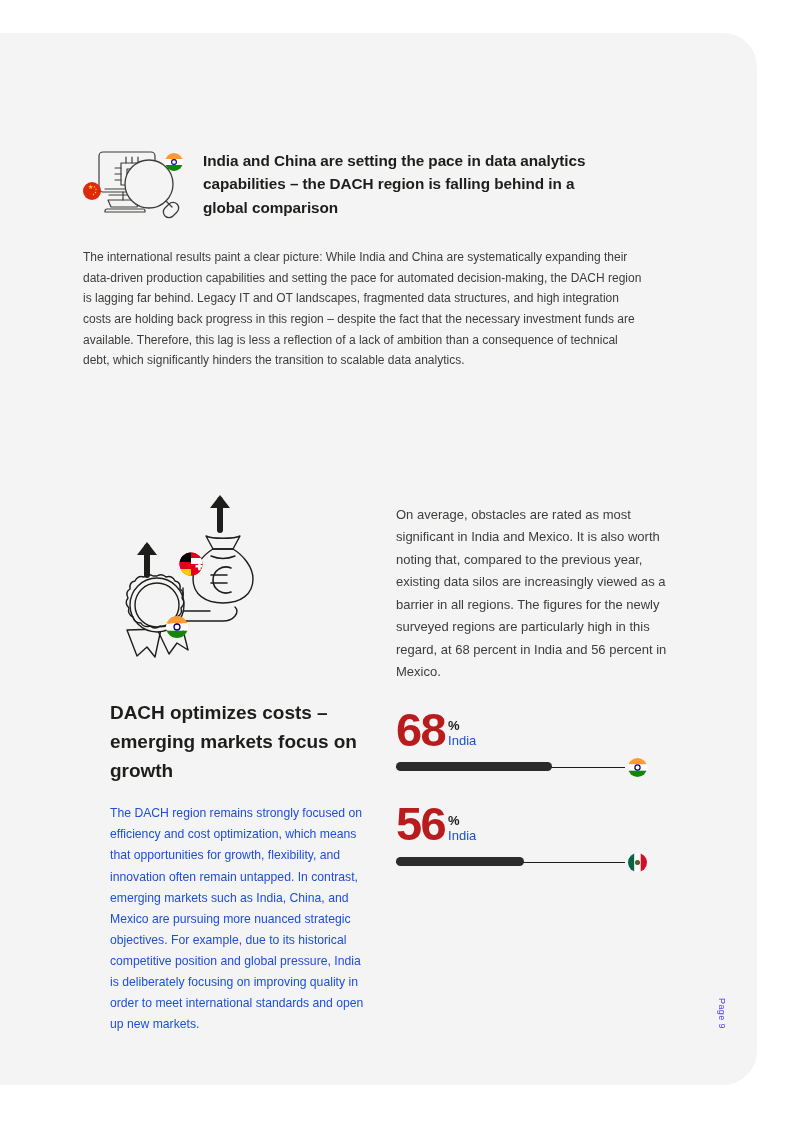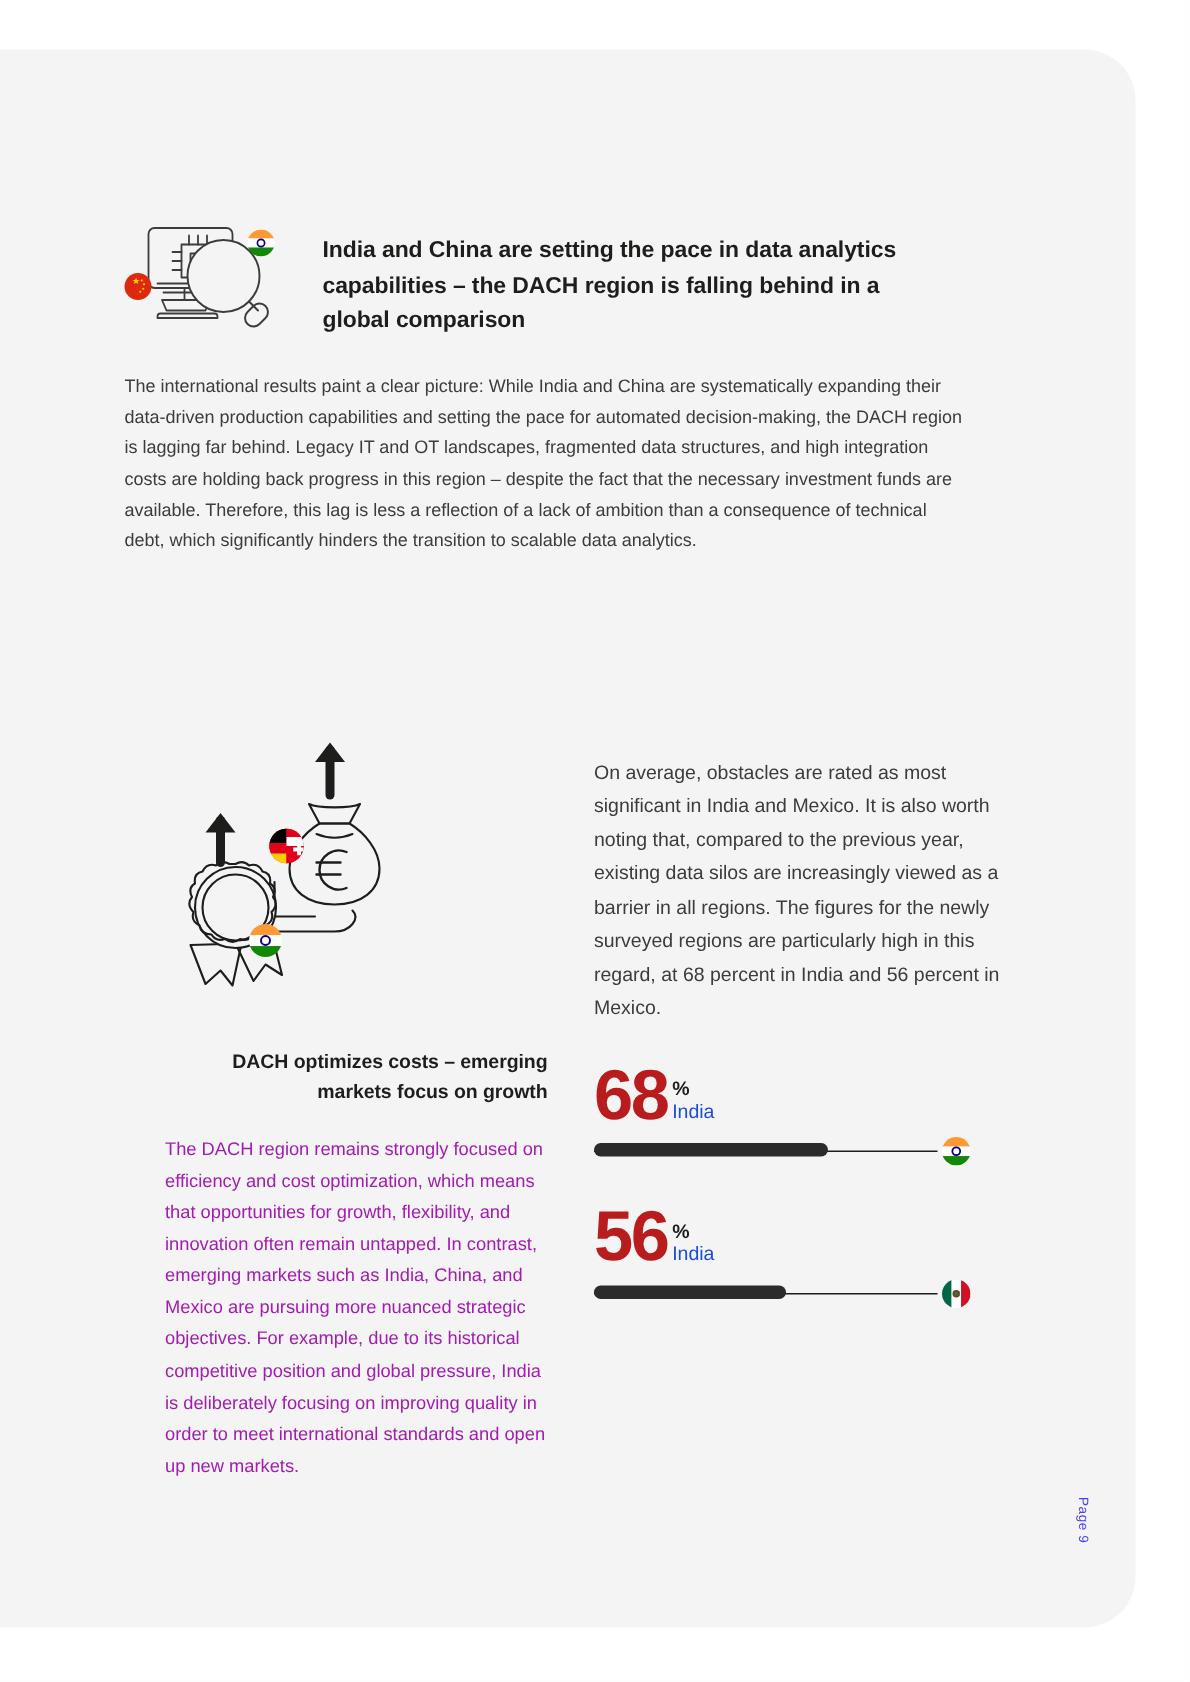--- a/index.html
+++ b/index.html
@@ -25,22 +25,22 @@
 
   
   .hero {
     position: absolute;
     left: 83px;
     top: 105px;
     width: 590px;
   }
   .hero-row {
     display: flex;
-    align-items: flex-end;
-    gap: 14px;
+    align-items: center;
+    gap: 2px;
   }
   .hero-icon {
     width: 118px;
     height: 82px;
     flex: 0 0 118px;
     position: relative;
     margin-top: 5px;
   }
   .hero-title {
     font-size: 15.3px;
@@ -67,32 +67,31 @@
     width: 255px;
   }
   .illus {
     position: relative;
     width: 180px;
     height: 210px;
     margin-left: -5px;
   }
   .col-left h2 {
     margin-top: 18px;
-    font-size: 13px;
+    font-size: 19px;
     font-weight: bold;
     line-height: 1.53;
     color: #1d1d1b;
     letter-spacing: -0.05px;
-    text-align: right;
   }
   .col-left p {
     margin-top: 18px;
     font-size: 12.2px;
     line-height: 1.73;
-    color: #a21caf;
+    color: #1d4ed8;
   }
 
   
   .col-right {
     position: absolute;
     left: 396px;
     top: 447px;
     width: 272px;
   }
   .col-right h2 {

